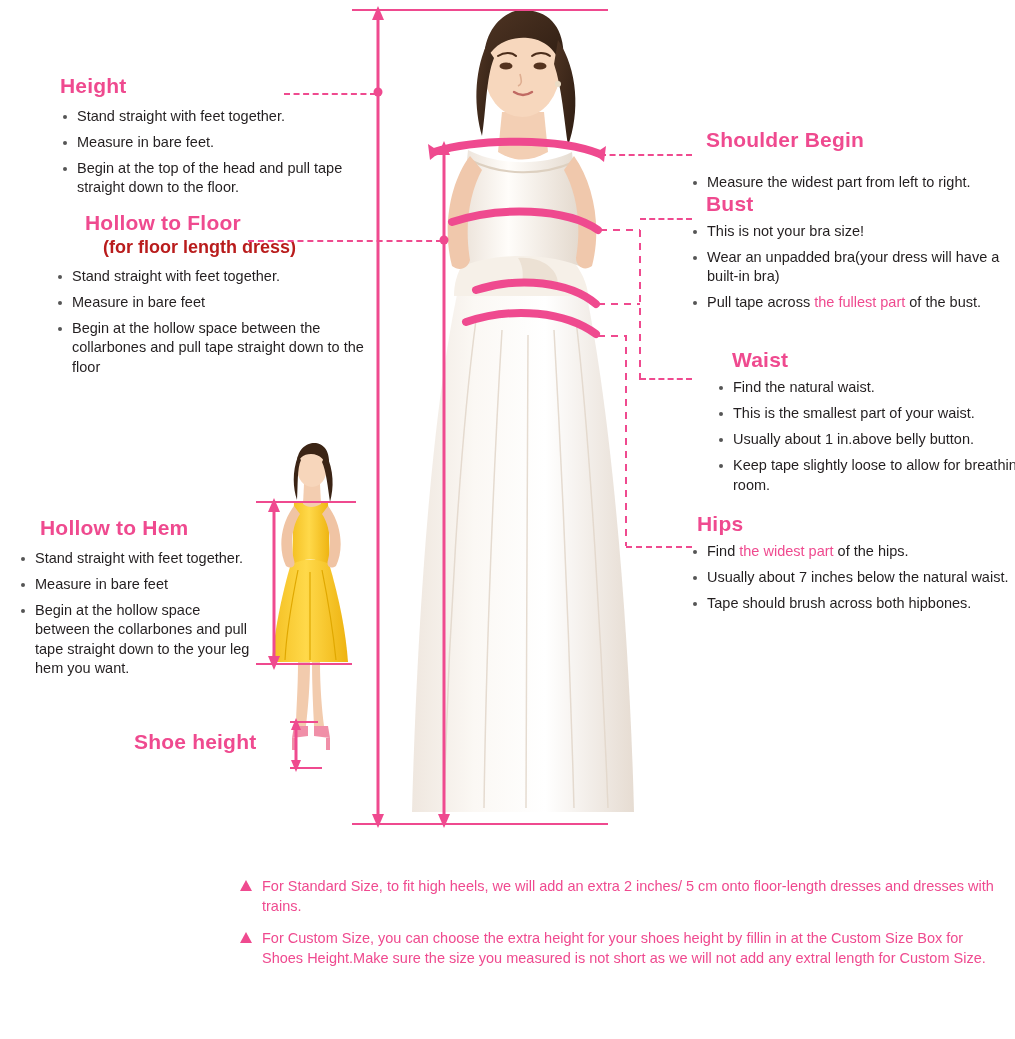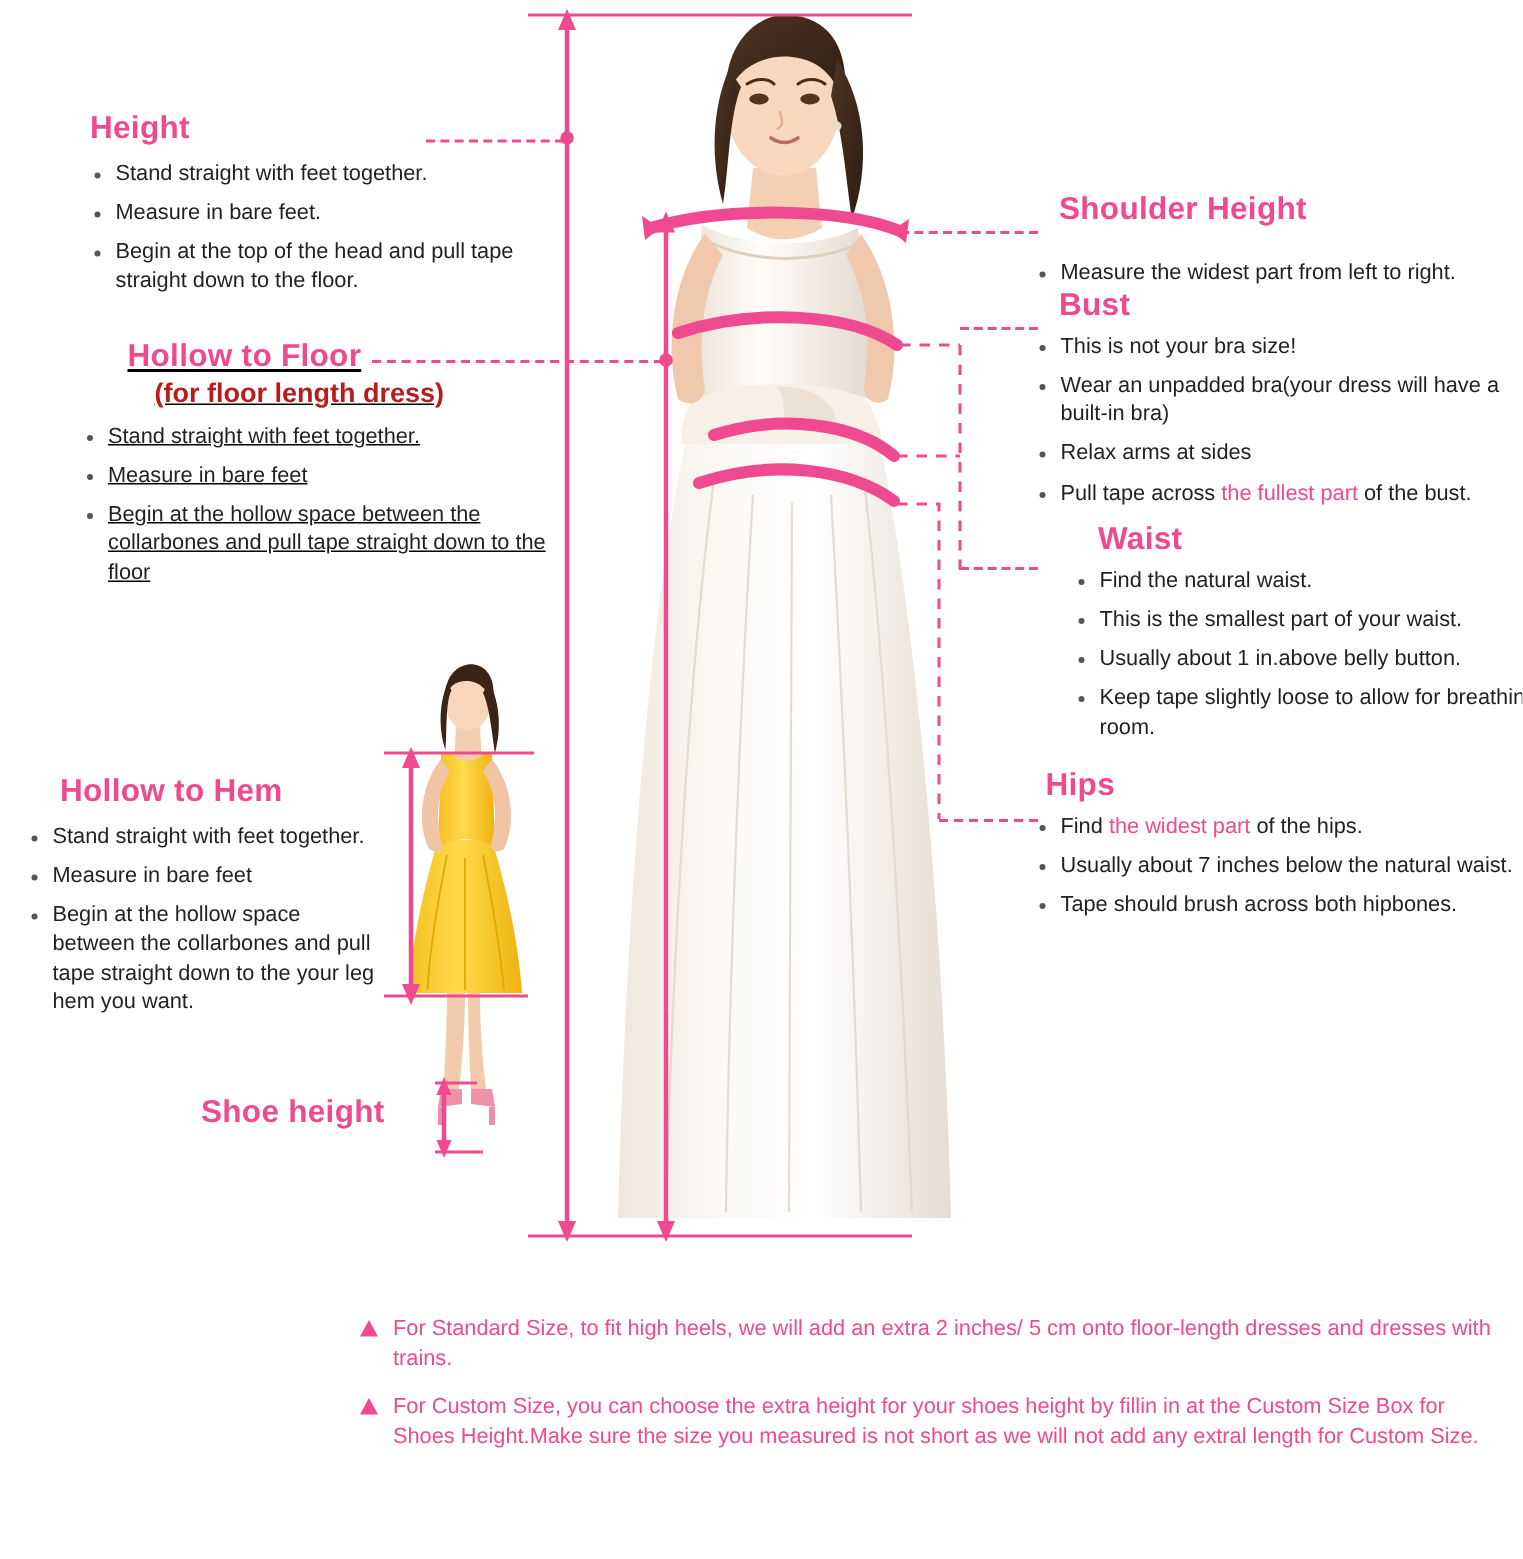--- a/index.html
+++ b/index.html
@@ -249,21 +249,21 @@
   <div class="block" style="left:60px; top:74px; width:320px;">
     <div class="heading">Height</div>
     <ul class="bullets" style="margin-top:9px;">
       <li>Stand straight with feet together.</li>
       <li>Measure in bare feet.</li>
       <li>Begin at the top of the head and pull tape straight down to the floor.</li>
     </ul>
   </div>
   <div class="dash-h" style="left:284px; top:93px; width:92px;"></div>
 
-  <div class="block" style="left:45px; top:226px; width:330px;text-decoration:underline;">
+  <div class="block" style="left:45px; top:211px; width:330px;">
     <div class="heading" style="margin-left:40px;">Hollow to Floor</div>
     <div class="subheading" style="margin-left:58px; margin-top:2px;">(for floor length dress)</div>
     <ul class="bullets" style="margin-top:9px; margin-left:10px;">
       <li>Stand straight with feet together.</li>
       <li>Measure in bare feet</li>
       <li>Begin at the hollow space between the collarbones and pull tape straight down to the floor</li>
     </ul>
   </div>
   <div class="dash-h" style="left:248px; top:240px; width:194px;"></div>
 
@@ -274,33 +274,32 @@
       <li>Measure in bare feet</li>
       <li>Begin at the hollow space between the collarbones and pull tape straight down to the your leg hem  you want.</li>
     </ul>
   </div>
 
   <div class="block" style="left:134px; top:730px;">
     <div class="heading">Shoe height</div>
   </div>
 
   <div class="block" style="left:690px; top:128px; width:320px;">
-    <div class="heading" style="margin-left:16px;">Shoulder Height</div>
+    <div class="heading" style="margin-left:16px;">Shoulder Begin</div>
     <ul class="bullets" style="margin-top:21px;">
       <li>Measure the widest part from left to right.</li>
     </ul>
   </div>
   <div class="dash-h" style="left:600px; top:154px; width:92px;"></div>
 
   <div class="block" style="left:690px; top:192px; width:320px;">
     <div class="heading" style="margin-left:16px;">Bust</div>
     <ul class="bullets" style="margin-top:6px;">
       <li>This is not your bra size!</li>
       <li>Wear an unpadded bra(your dress will have a built-in bra)</li>
-      <li>Relax arms at sides</li>
       <li><span>Pull tape across </span><span class="pink-txt">the fullest part</span><span> of the bust.</span></li>
     </ul>
   </div>
   <div class="dash-h" style="left:640px; top:218px; width:52px;"></div>
 
   <div class="block" style="left:716px; top:348px; width:320px;">
     <div class="heading" style="margin-left:16px;">Waist</div>
     <ul class="bullets" style="margin-top:6px;">
       <li>Find the natural waist.</li>
       <li>This is the smallest part of your waist.</li>

